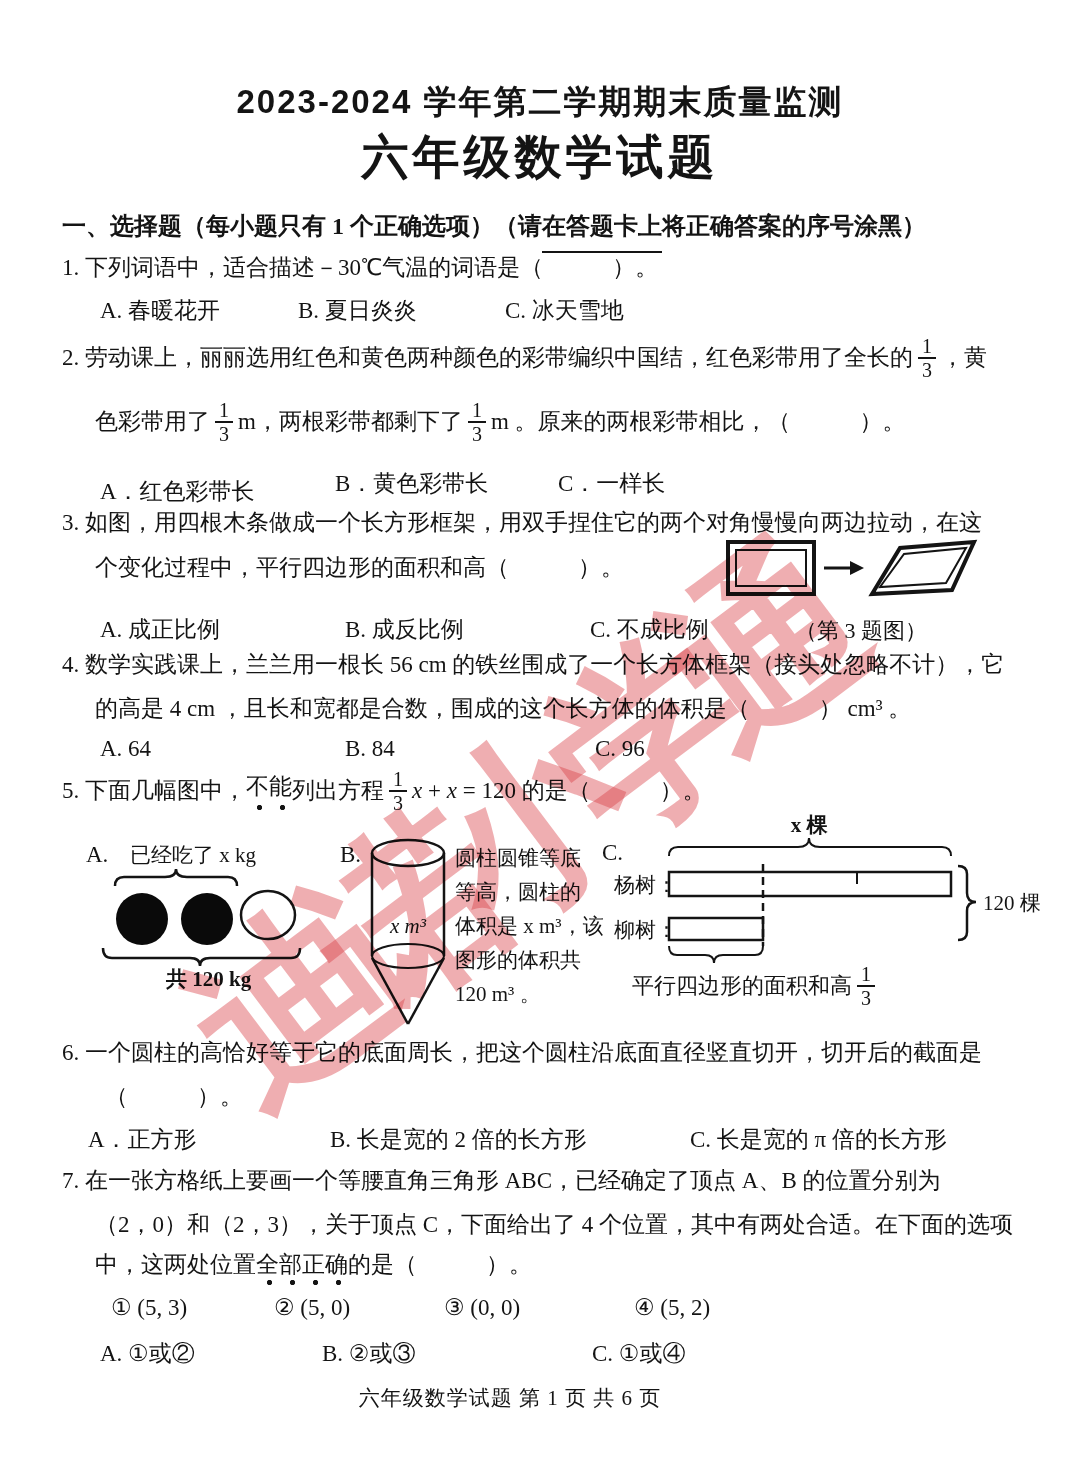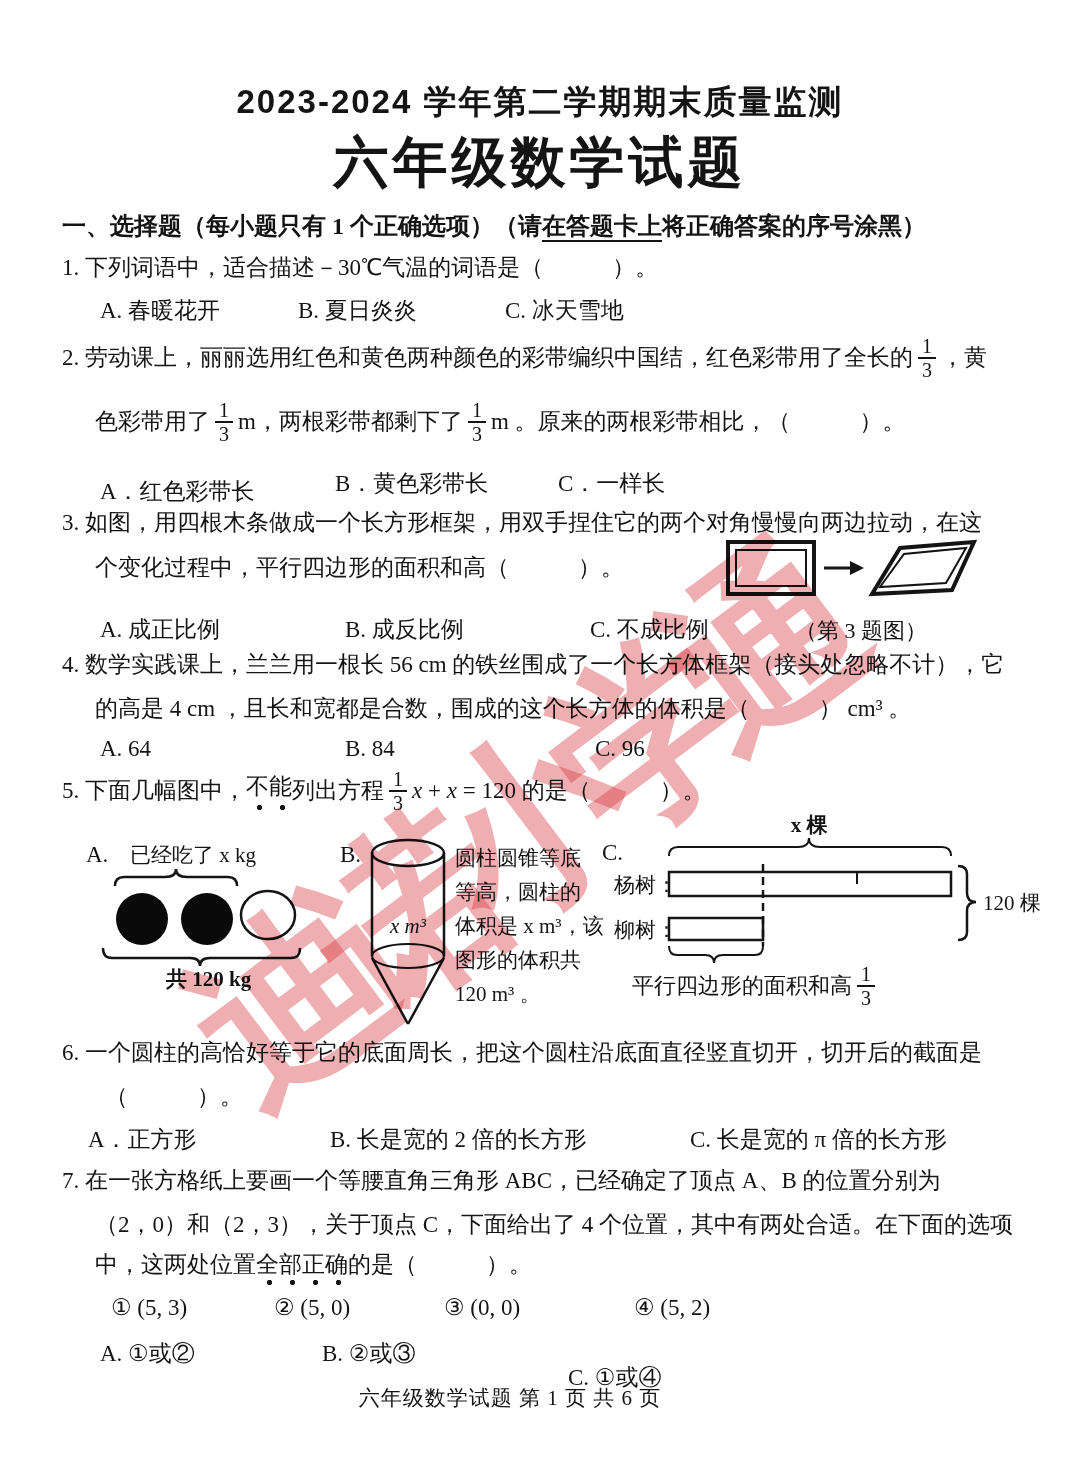--- a/index.html
+++ b/index.html
@@ -7,23 +7,23 @@
     position:relative; width:1080px; height:1478px; margin:0 auto;
     background:#ffffff; overflow:hidden;
     font-family:"Liberation Serif", serif; color:#141414;
   }
   .abs { position:absolute; }
   .line { font-size:23px; line-height:30px; white-space:nowrap; }
   .fx { display:flex; align-items:center; white-space:nowrap; }
   .b { font-weight:bold; }
   .it { font-style:italic; }
   .title1 { font-family:"Liberation Sans", sans-serif; font-weight:800; font-size:33px; letter-spacing:2px; }
-  .title2 { font-family:"Liberation Sans", sans-serif; font-weight:800; font-size:55px; letter-spacing:4px; }
+  .title2 { font-family:"Liberation Sans", sans-serif; font-weight:800; font-size:47px; letter-spacing:4px; }
   .section { font-size:24px; font-weight:bold; white-space:nowrap; }
-  .ul { border-bottom:2.5px solid #141414; padding-bottom:1px; }
+  .ul { border-bottom:2.5px solid #141414; padding-bottom:12px; }
   .dots {
     padding-bottom:9px;
     background-image:radial-gradient(circle, #141414 2.2px, rgba(0,0,0,0) 3px);
     background-size:23px 7px; background-repeat:repeat-x; background-position:2px 100%;
   }
   .frac { display:inline-flex; flex-direction:column; align-items:center;
           vertical-align:middle; font-size:20px; line-height:1.12; margin:0 5px; }
   .frac .num { border-bottom:2px solid #141414; padding:0 4px; }
   .frac .den { padding:0 4px; }
   .opt { position:absolute; font-size:23px; white-space:nowrap; }
@@ -195,18 +195,18 @@
   </div>
   <div class="abs" style="top:1294px;left:16px;width:1080px;height:30px;padding-left:32px;">
     <span class="opt" style="left:95px;">① (5, 3)</span>
     <span class="opt" style="left:258px;">② (5, 0)</span>
     <span class="opt" style="left:428px;">③ (0, 0)</span>
     <span class="opt" style="left:618px;">④ (5, 2)</span>
   </div>
   <div class="abs" style="top:1338px;left:0;width:1080px;height:30px;">
     <span class="opt" style="left:100px;">A. ①或②</span>
     <span class="opt" style="left:322px;">B. ②或③</span>
-    <span class="opt" style="left:568px;margin-top:24px;">C. ①或④</span>
+    <span class="opt" style="left:592px;">C. ①或④</span>
   </div>
 
   <div class="abs footer" style="left:0;right:60px;top:1384px;text-align:center;">六年级数学试题 第 1 页 共 6 页</div>
 
 </div>
 
 </body></html>

